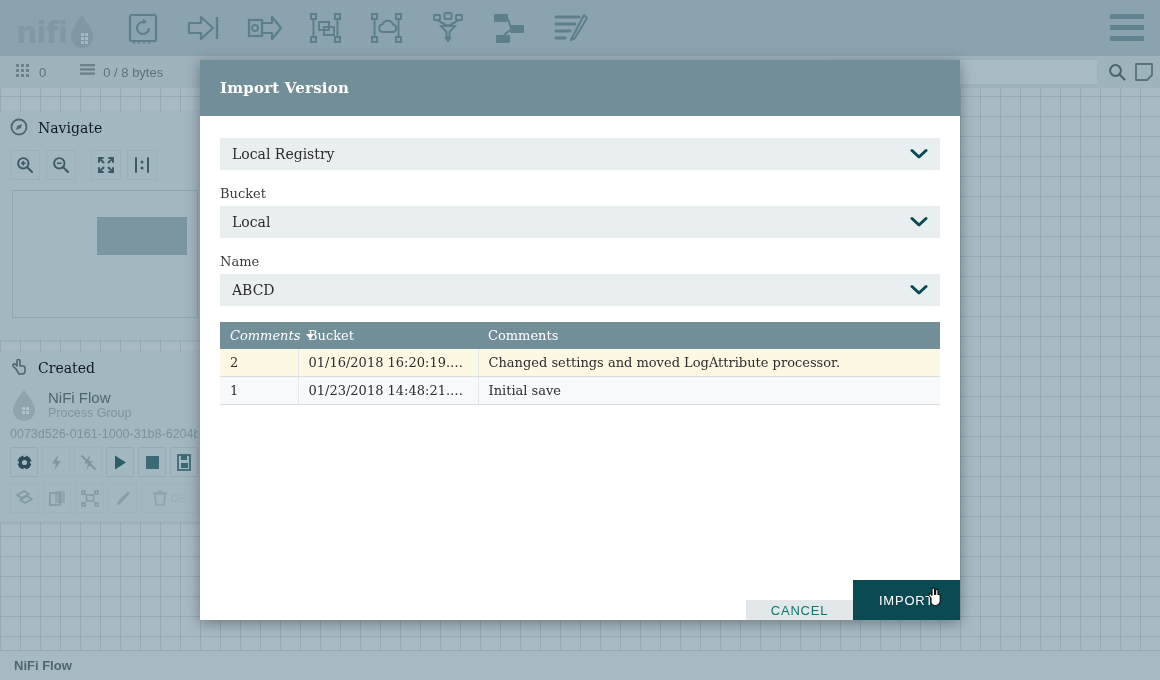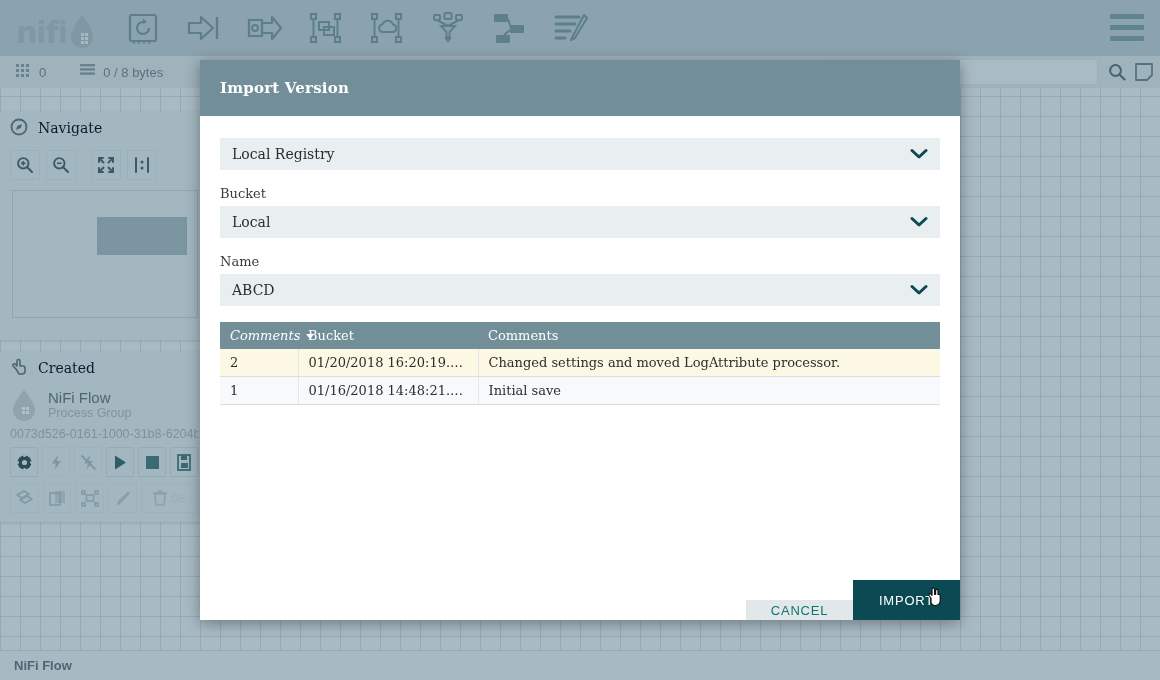--- a/index.html
+++ b/index.html
@@ -708,26 +708,26 @@
           <th class="sorted">
             <span>Comments</span><span class="sort-caret"></span>
           </th>
           <th>Bucket</th>
           <th>Comments</th>
         </tr>
       </thead>
       <tbody id="version-tbody">
           <tr class="selected">
             <td>2</td>
-            <td>01/20/2018 16:20:19.309</td>
+            <td>01/16/2018 16:20:19.309</td>
             <td>Changed settings and moved LogAttribute processor.</td>
           </tr>
           <tr class="alt">
             <td>1</td>
-            <td>01/16/2018 14:48:21.899</td>
+            <td>01/23/2018 14:48:21.899</td>
             <td>Initial save</td>
           </tr>
         </tbody>
     </table>
 
   </div>
 
   <div id="modal-footer">
     <div class="dlg-btn" id="cancel-button">CANCEL</div>
     <div class="dlg-btn" id="import-button">

